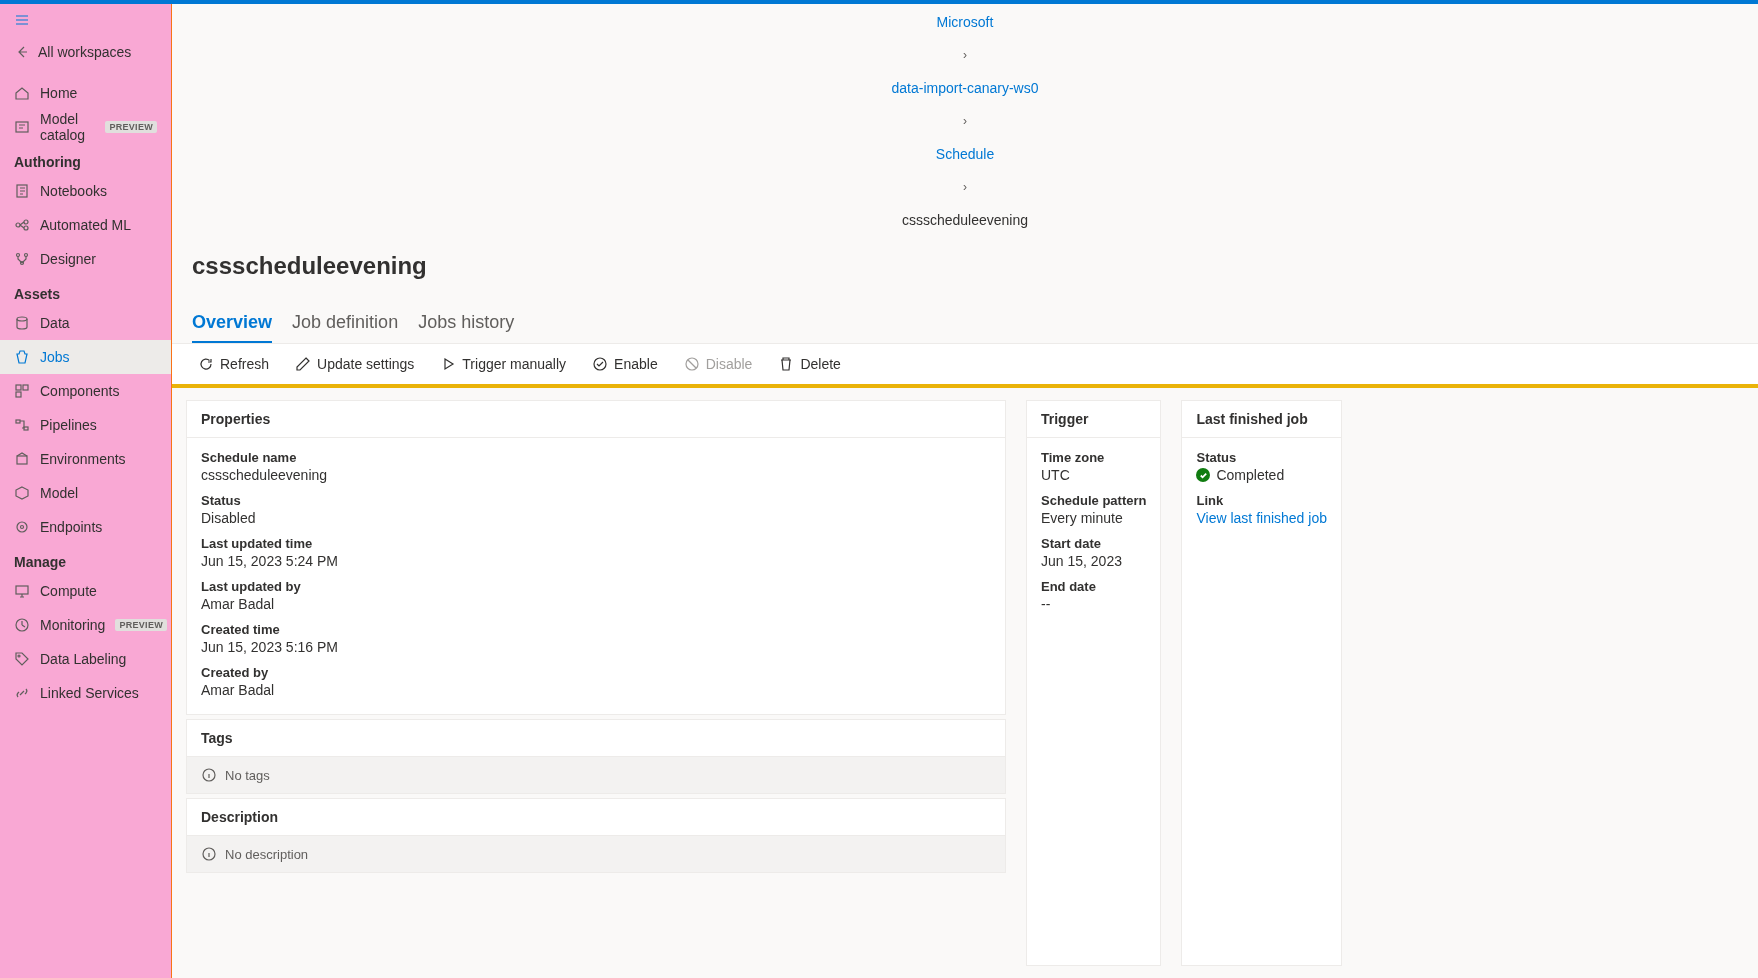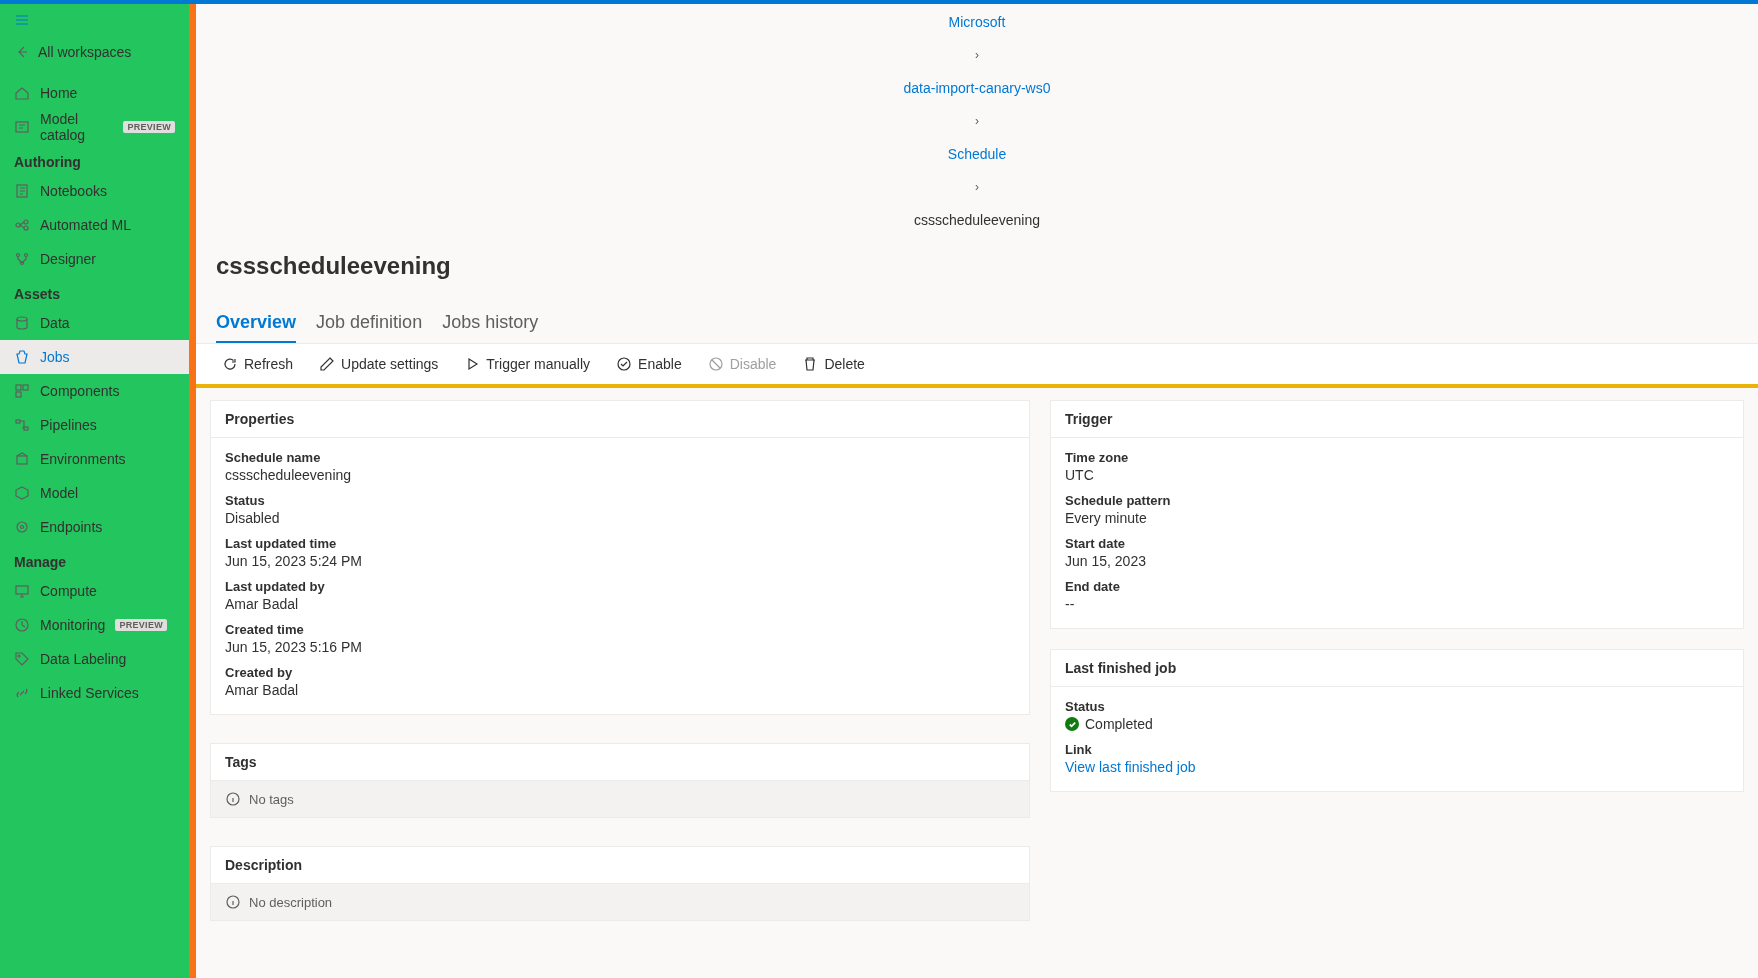--- a/index.html
+++ b/index.html
@@ -5,21 +5,21 @@
   * { box-sizing: border-box; }
   html, body { margin: 0; padding: 0; font-family: "Segoe UI", -apple-system, sans-serif; font-size: 14px; color: #323130; background: #faf9f8; }
   body { width: 1758px; height: 978px; }
 
   
   .top-bar { height: 4px; background: #0078d4; }
 
   .app { display: flex; height: calc(100% - 4px); }
 
   
-  .sidebar { width: 196px; background: #22c55e; border-right: 7px solid #f97316; flex-shrink: 0; }
+  .sidebar { width: 172px; background: #f9a8d4; border-right: 1px solid #f97316; flex-shrink: 0; }
 
   .sb-row { display: flex; align-items: center; height: 34px; padding: 0 14px; gap: 10px; cursor: pointer; font-size: 14px; color: #323130; }
   .sb-row.active { background: #edebe9; }
   .sb-row.active .sb-label, .sb-row.active .icon svg { color: #0078d4; stroke: #0078d4; }
   .sb-top { padding: 8px 14px; display:flex; align-items:center; }
   .sb-hamburger { color:#0078d4; font-size:16px; }
   .sb-allws { display:flex; align-items:center; gap:8px; padding:8px 14px; cursor:pointer; font-size:14px; }
   .sb-group-title { font-weight:600; font-size:14px; padding:10px 14px 4px; }
   .badge-preview { font-size:9px; font-weight:600; background:#e1dfdd; color:#605e5c; padding:1px 4px; border-radius:2px; letter-spacing:0.3px; }
   .icon { width:16px; height:16px; display:flex; align-items:center; justify-content:center; flex-shrink:0; }
@@ -38,22 +38,22 @@
   .tab { padding:10px 0 8px; font-size:18px; color:#605e5c; cursor:pointer; border-bottom:2px solid transparent; }
   .tab.active { color:#0078d4; border-bottom-color:#0078d4; font-weight:600; }
 
   .cmdbar { display:flex; align-items:center; gap:14px; padding:8px 20px; border-bottom:4px solid #eab308; background:#fff; }
   .cmd { display:flex; align-items:center; gap:6px; padding:4px 6px; cursor:pointer; font-size:14px; color:#323130; }
   .cmd.disabled { color:#a19f9d; cursor:default; }
   .cmd .icon svg { stroke:#323130; }
   .cmd.disabled .icon svg { stroke:#a19f9d; }
 
   .content { flex:1; display:flex; gap:20px; padding:12px 14px; overflow:auto; background:#faf9f8; }
-  .col-left { flex:0 0 820px; display:flex; flex-direction:column; gap:28px; }
-  .col-right { flex:1; display:flex; flex-direction:column; gap:20px; }
+  .col-left { flex:0 0 820px; display:flex; flex-direction:column; gap:4px; }
+  .col-right { flex:1; display:flex; flex-direction:row; gap:20px; }
 
   .card { background:#fff; border:1px solid #edebe9; }
   .card-header { font-weight:600; font-size:14px; padding:10px 14px; border-bottom:1px solid #edebe9; }
   .card-body { padding:4px 14px 14px; }
   .prop { padding:8px 0 2px; }
   .prop-label { font-weight:600; font-size:13px; }
   .prop-value { font-size:14px; margin-top:2px; }
   .empty-box { background:#f3f2f1; padding:10px 14px; display:flex; align-items:center; gap:8px; color:#605e5c; font-size:13px; }
   .status-row { display:flex; align-items:center; gap:6px; margin-top:2px; }
   .status-dot { width:14px; height:14px; border-radius:50%; background:#107c10; display:flex; align-items:center; justify-content:center; }

